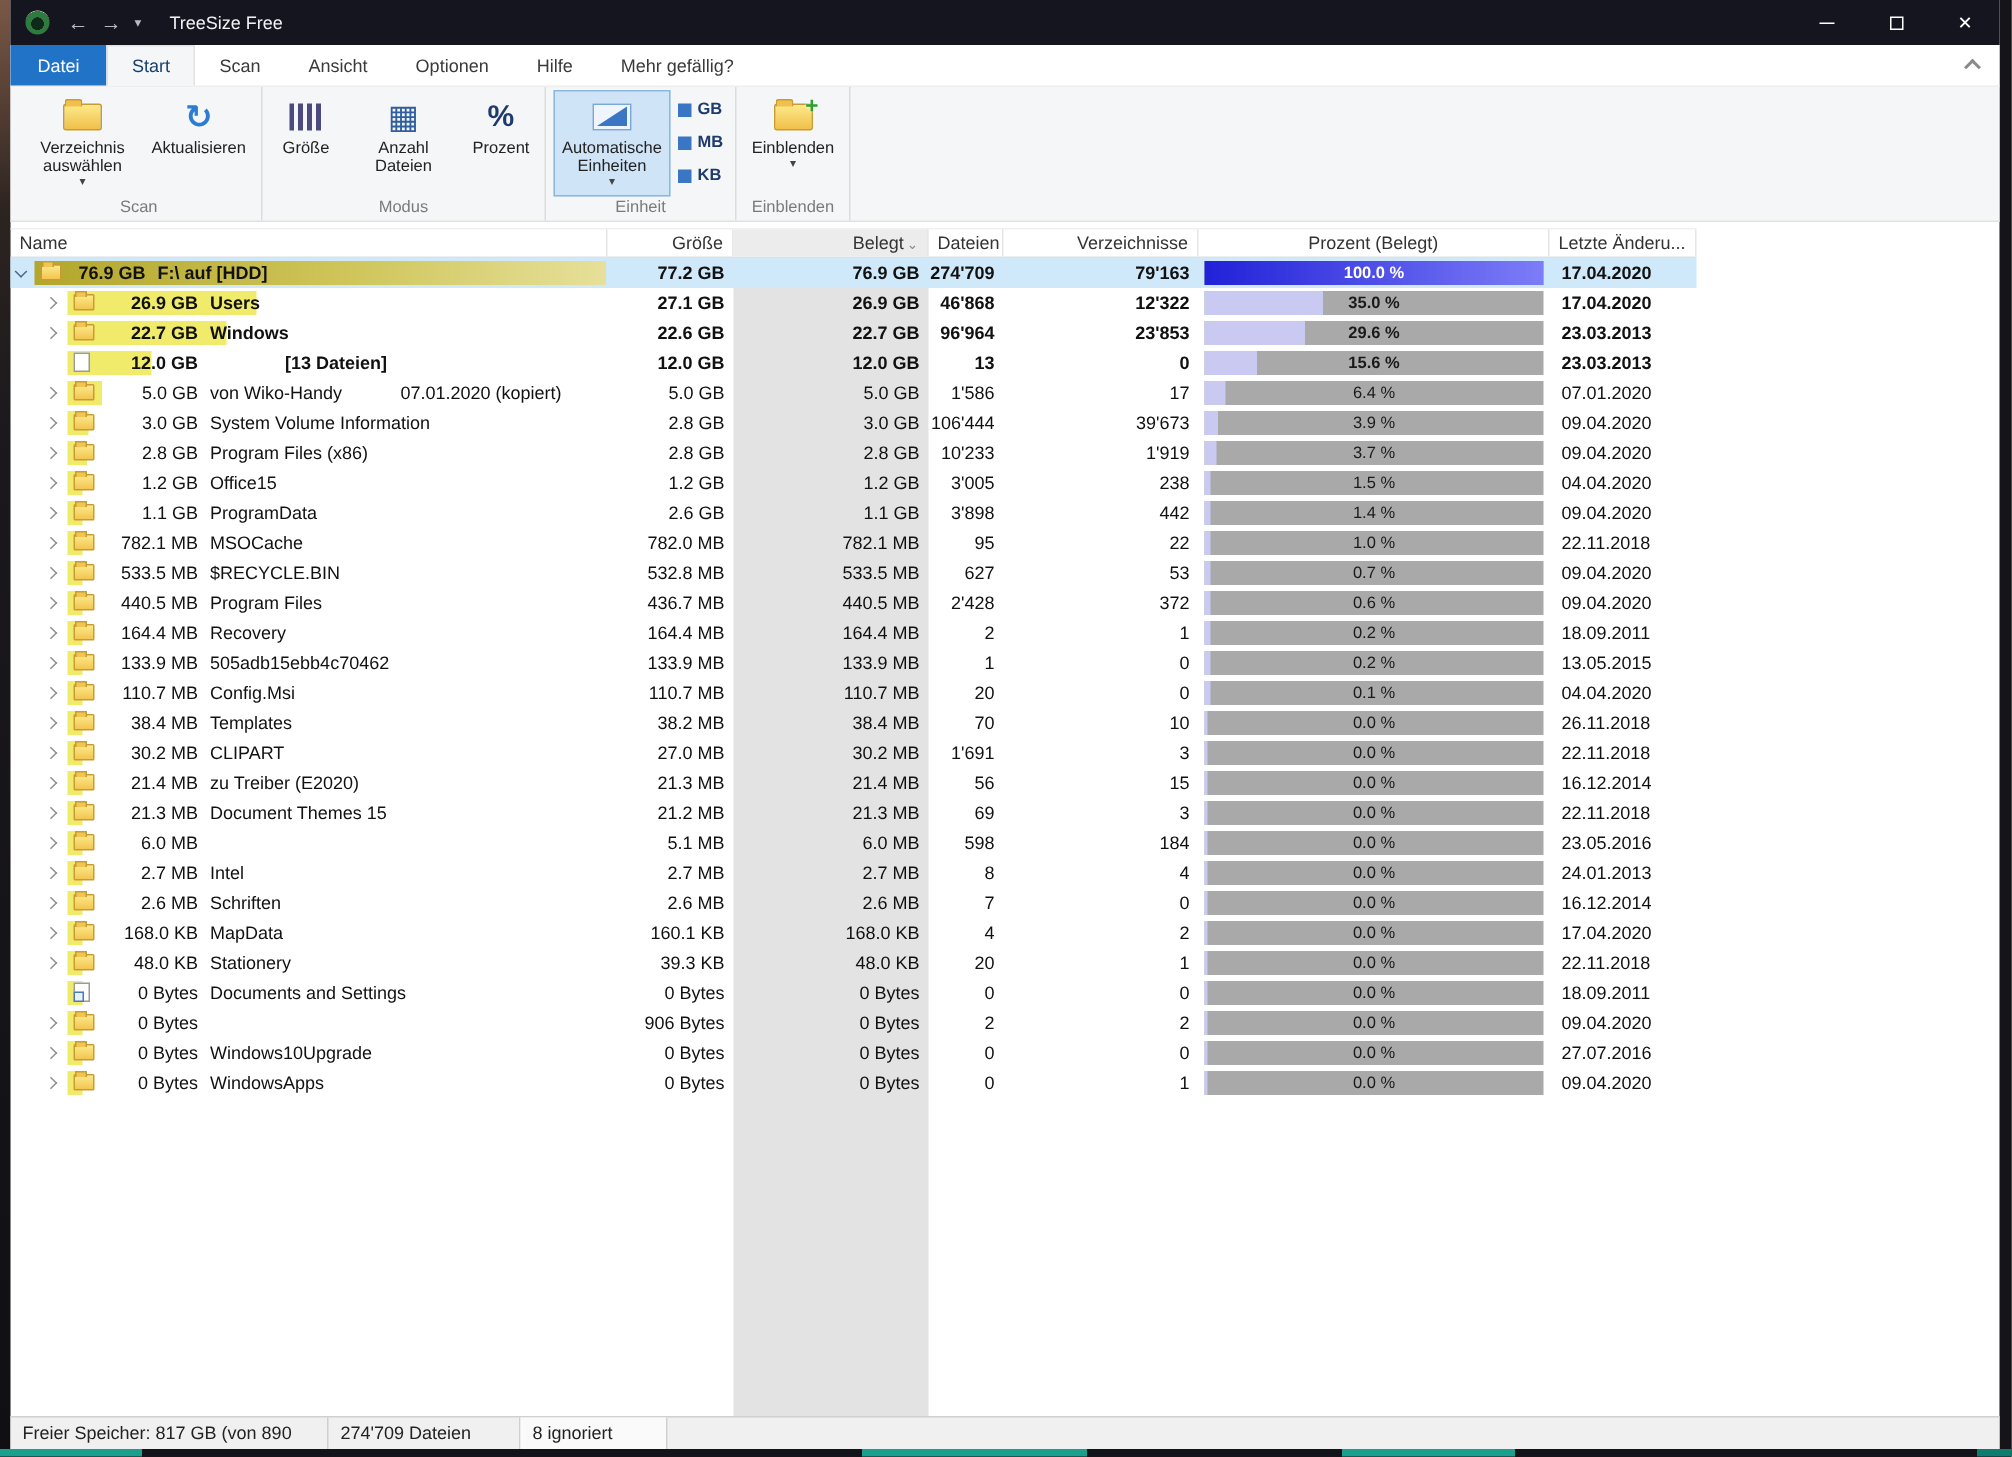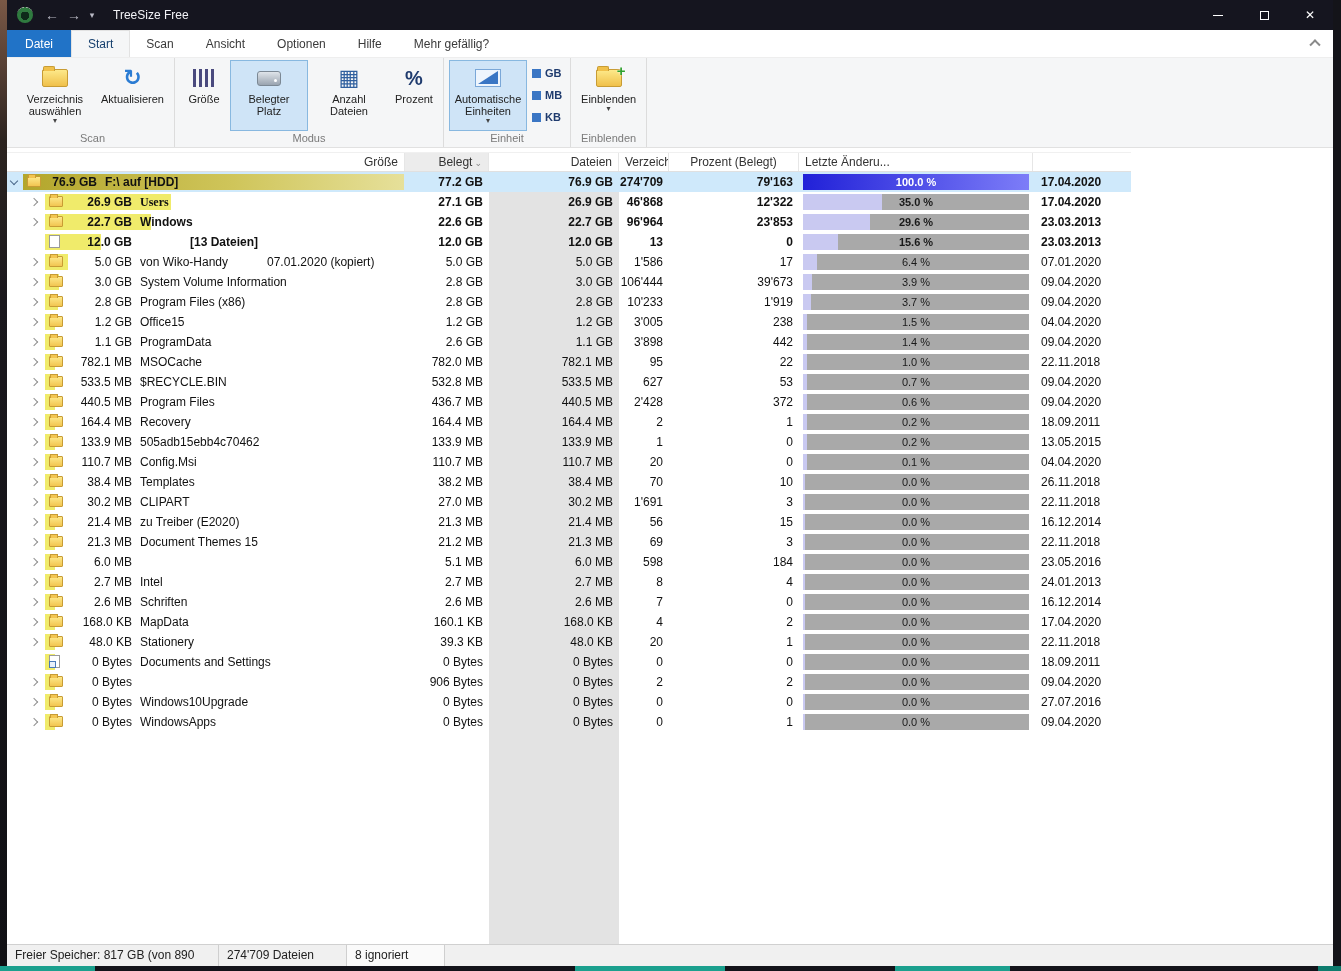--- a/index.html
+++ b/index.html
@@ -168,26 +168,20 @@
         <div class="glabel">Scan</div>
       </div>
       <div class="rgroup">
         <div class="rbtns">
           <div class="rbtn">
             <span class="ricon">
               <span class="i-bars"></span>
             </span>
             <span class="rlabel">Größe</span>
           </div>
-          <div class="rbtn selected">
-            <span class="ricon">
-              <span class="i-disk"></span>
-            </span>
-            <span class="rlabel">Belegter Platz</span>
-          </div>
           <div class="rbtn">
             <span class="ricon">
               <span class="i-grid">▦</span>
             </span>
             <span class="rlabel">Anzahl Dateien</span>
           </div>
           <div class="rbtn">
             <span class="ricon">
               <span class="i-percent">%</span>
             </span>
@@ -230,20 +224,21 @@
             </span>
             <span class="rlabel">Einblenden</span>
             <span class="rcaret">▾</span>
           </div>
         </div>
         <div class="glabel">Einblenden</div>
       </div>
     </div>
 
   <div class="thead" id="thead">
+      <div class="hcell "><span>Name</span></div>
       <div class="hcell right"><span>Größe</span></div>
       <div class="hcell right sorted"><span>Belegt</span><span class="sort-caret">⌄</span></div>
       <div class="hcell right"><span>Dateien</span></div>
       <div class="hcell right"><span>Verzeichnisse</span></div>
       <div class="hcell center"><span>Prozent (Belegt)</span></div>
       <div class="hcell "><span>Letzte Änderu...</span></div>
     </div>
 
   <div class="tbody" id="tbody">
     <div class="belegt-band"></div>
@@ -266,21 +261,21 @@
           </div>
         </div>
         <div class="cell date">17.04.2020</div>
       </div>
       <div class="trow bold">
         <div class="cell name">
           <div class="namebar" style="left: 38px; width: 126px;"></div>
           <span class="exp right" style="left: 24px;"></span>
           <span class="row-ficon" style="left: 42px;"></span>
           <span class="nsize" style="left: 60px; width: 65px;">26.9 GB</span>
-          <span class="ntext" style="left: 133px; font-family: Liberation Serif, serif;">Users</span>
+          <span class="ntext" style="left: 133px;">Users</span>
         </div>
         <div class="cell num">27.1 GB</div>
         <div class="cell num">26.9 GB</div>
         <div class="cell num">46'868</div>
         <div class="cell num">12'322</div>
         <div class="cell pcell">
           <div class="pbar">
             <div class="pfill" style="width: 79px;"></div>
             <span class="plabel">35.0 %</span>
           </div>

